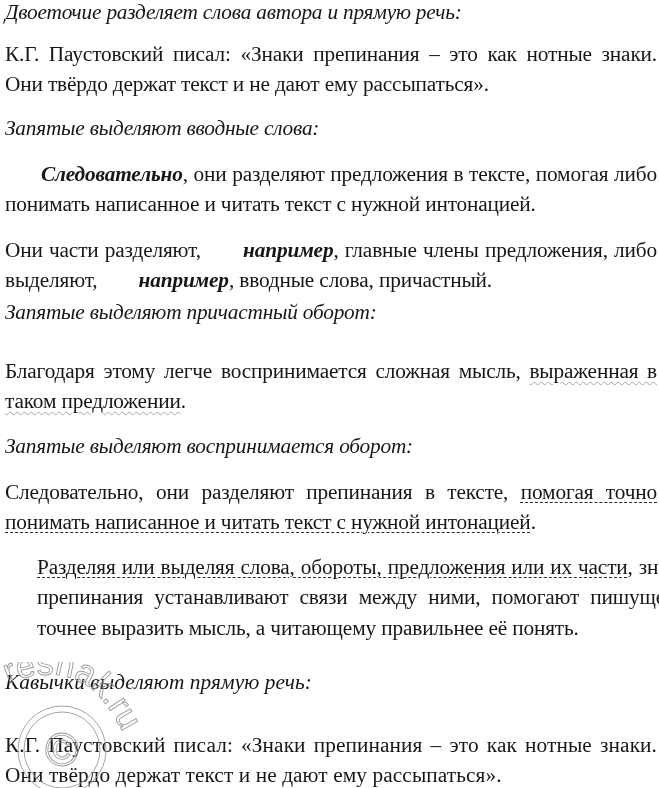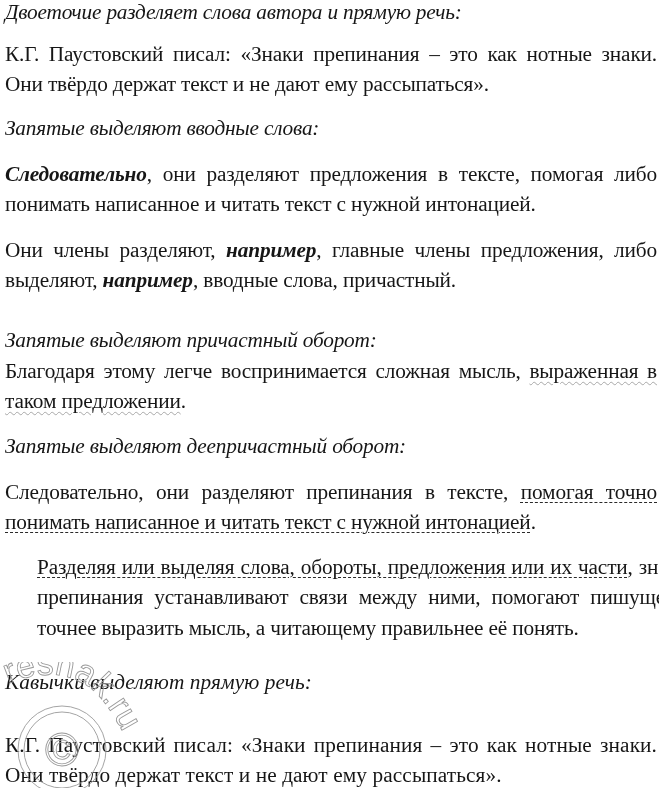--- a/index.html
+++ b/index.html
@@ -35,20 +35,21 @@
       font-style: italic;
       text-align: left;
       letter-spacing: -0.2px;
     }
     .lower {
       letter-spacing: 0.1px;
     }
     b.bi {
       font-weight: bold;
       font-style: italic;
+      margin-left: 36px;
     }
     .u-participle {
       text-decoration-line: underline;
       text-decoration-style: wavy;
       text-decoration-color: #a8a8a8;
       text-decoration-thickness: 1px;
       text-underline-offset: 3px;
     }
     .u-gerund {
       text-decoration-line: underline;
@@ -78,30 +79,30 @@
     <div>Они твёрдо держат текст и не дают ему рассыпаться».</div>
   </div>
 
   <div class="block heading" style="top:113px;">Запятые выделяют вводные слова:</div>
 
   <div class="block" style="top:159px;">
     <b class="bi">Следовательно</b><span>, они разделяют предложения в тексте, помогая либо понимать написанное и читать текст с нужной интонацией.</span>
   </div>
 
   <div class="block" style="top:235px;">
-    <span>Они члены разделяют, </span><b class="bi">например</b><span>, главные члены предложения, либо выделяют, </span><b class="bi">например</b><span>, вводные слова, причастный.</span>
+    <span>Они части разделяют, </span><b class="bi">например</b><span>, главные члены предложения, либо выделяют, </span><b class="bi">например</b><span>, вводные слова, причастный.</span>
   </div>
 
-  <div class="block heading" style="top:325px;">Запятые выделяют причастный оборот:</div>
+  <div class="block heading" style="top:297px;">Запятые выделяют причастный оборот:</div>
 
   <div class="block" style="top:356px;">
     <span>Благодаря этому легче воспринимается сложная мысль, </span><span class="u-participle">выраженная в таком предложении</span><span>.</span>
   </div>
 
-  <div class="block heading" style="top:431px;">Запятые выделяют деепричастный оборот:</div>
+  <div class="block heading" style="top:431px;">Запятые выделяют воспринимается оборот:</div>
 
   <div class="block" style="top:477px;">
     <span>Следовательно, они разделяют препинания в тексте, </span><span class="u-gerund">помогая точно понимать написанное и читать текст с нужной интонацией</span><span>.</span>
   </div>
 
   <div class="block" style="top:552px;margin-left:32px;">
     <span class="u-gerund">Разделяя или выделяя слова, обороты, предложения или их части</span><span>, знаки препинания устанавливают связи между ними, помогают пишущему точнее выразить мысль, а читающему правильнее её понять.</span>
   </div>
 
   <div class="block heading lower" style="top:667px;">Кавычки выделяют прямую речь:</div>

